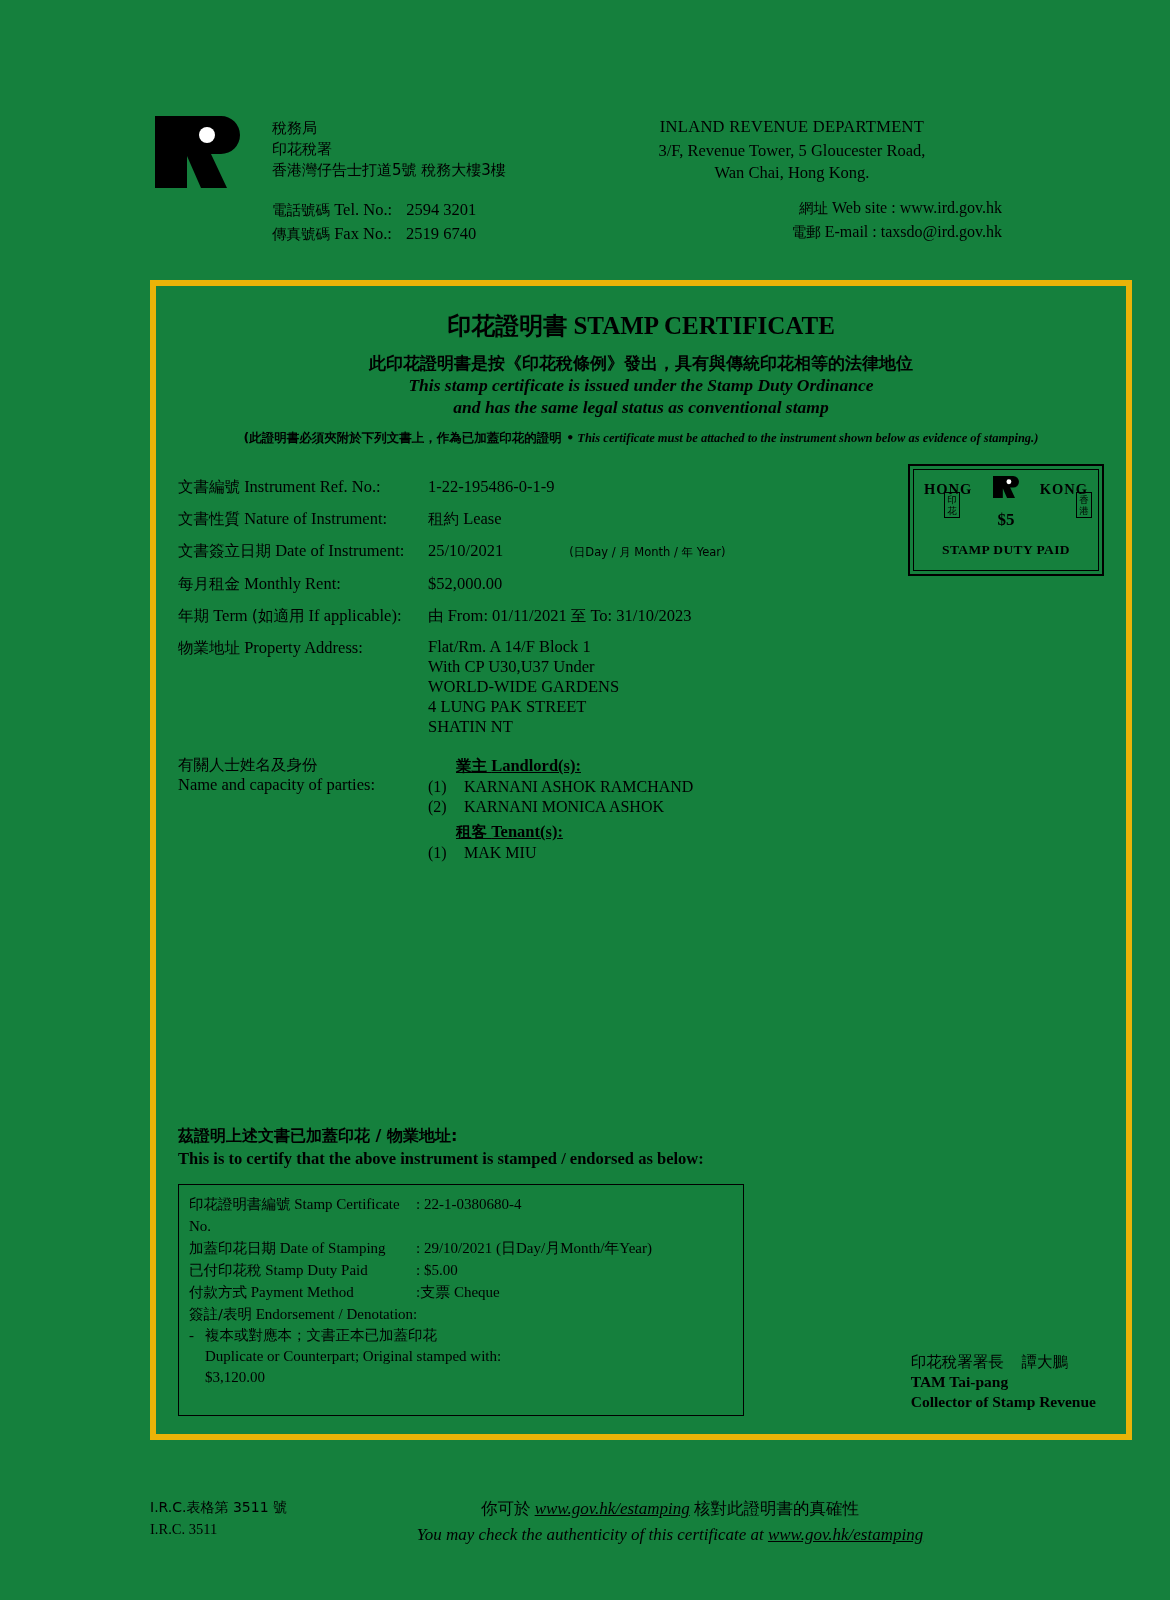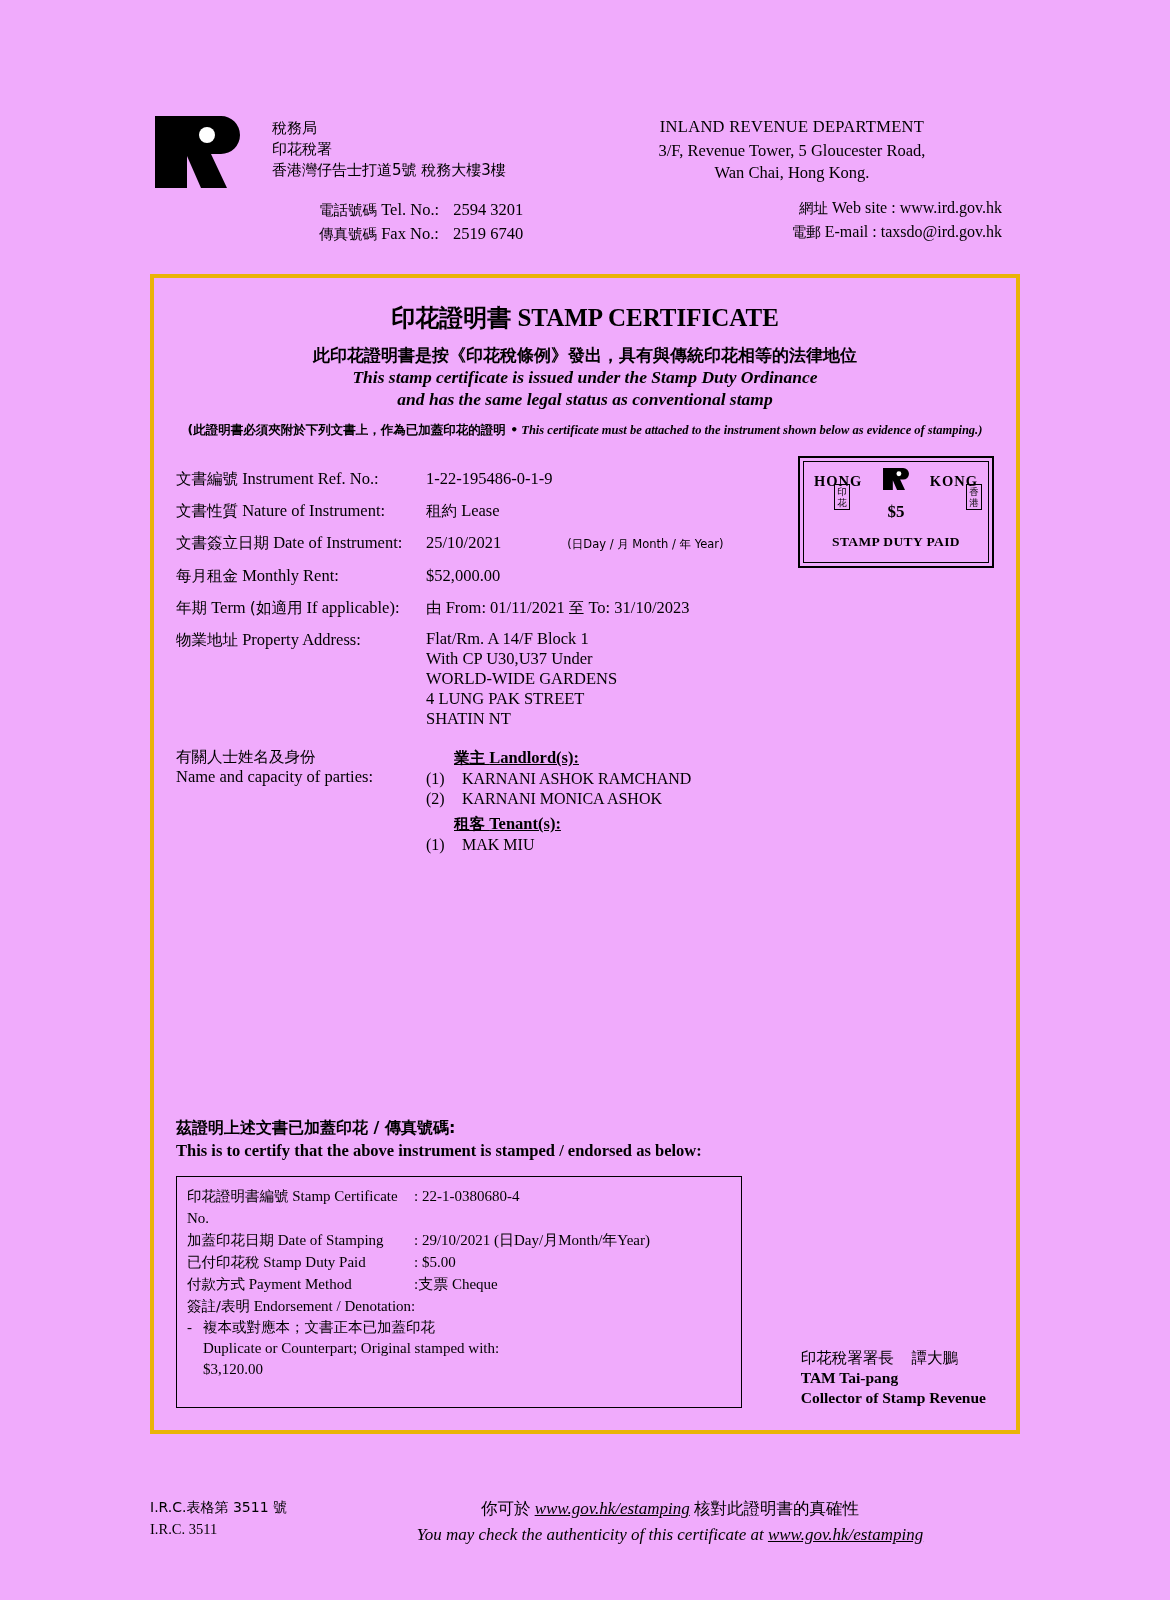--- a/index.html
+++ b/index.html
@@ -10,21 +10,21 @@
   body {
     width: 1170px;
     height: 1600px;
     font-family: "Liberation Serif", serif;
     color: #000;
   }
   .page {
     position: relative;
     width: 1170px;
     height: 1600px;
-    background: #f0abfc;
+    background: #15803d;
     box-sizing: border-box;
     overflow: hidden;
   }
 
   
   .header {
     position: absolute;
     top: 108px;
     left: 0;
     width: 1170px;
@@ -49,21 +49,21 @@
     line-height: 21px;
   }
   .dept-block .cn { font-family: "DejaVu Sans", sans-serif; font-size: 15px; }
   .contact-block {
     position: absolute;
     left: 272px;
     top: 90px;
     font-size: 16.5px;
     line-height: 23px;
   }
-  .contact-block .lbl-cn { font-family: "DejaVu Sans", sans-serif; font-size: 14.5px; margin-left: 47px; }
+  .contact-block .lbl-cn { font-family: "DejaVu Sans", sans-serif; font-size: 14.5px; }
   .contact-block .val { display: inline-block; margin-left: 10px; }
 
   .right-block {
     position: absolute;
     right: 168px;
     top: 8px;
     text-align: center;
     font-size: 16.5px;
     line-height: 22px;
     width: 420px;
@@ -78,24 +78,24 @@
     text-align: right;
     font-size: 16px;
     line-height: 23px;
   }
   .right-contacts .lbl-cn { font-family: "DejaVu Sans", sans-serif; font-size: 14.5px; }
 
   
   .cert-box {
     position: absolute;
     left: 150px;
-    top: 274px;
-    width: 870px;
+    top: 280px;
+    width: 982px;
     height: 1160px;
-    border: 4px solid #eab308;
+    border: 6px solid #eab308;
     box-sizing: border-box;
   }
 
   .title {
     text-align: center;
     margin-top: 24px;
     font-size: 25px;
     font-weight: bold;
   }
   .title .cn { font-family: "DejaVu Sans", sans-serif; font-size: 24px; }
@@ -470,21 +470,21 @@
           </div>
           <div class="party-row">
             <span class="num">(1)</span><span>MAK MIU</span>
           </div>
         </div>
       </div>
 
     </div>
 
     <div class="certify">
-      <div class="cn">茲證明上述文書已加蓋印花 / 傳真號碼:</div>
+      <div class="cn">茲證明上述文書已加蓋印花 / 物業地址:</div>
       <div>This is to certify that the above instrument is stamped / endorsed as below:</div>
     </div>
 
     <div class="endbox">
       <div class="erow">
         <div class="el">
           <span class="cn">印花證明書編號</span>
           <span>Stamp Certificate No.</span>
         </div>
         <div class="ev">: 22-1-0380680-4</div>

